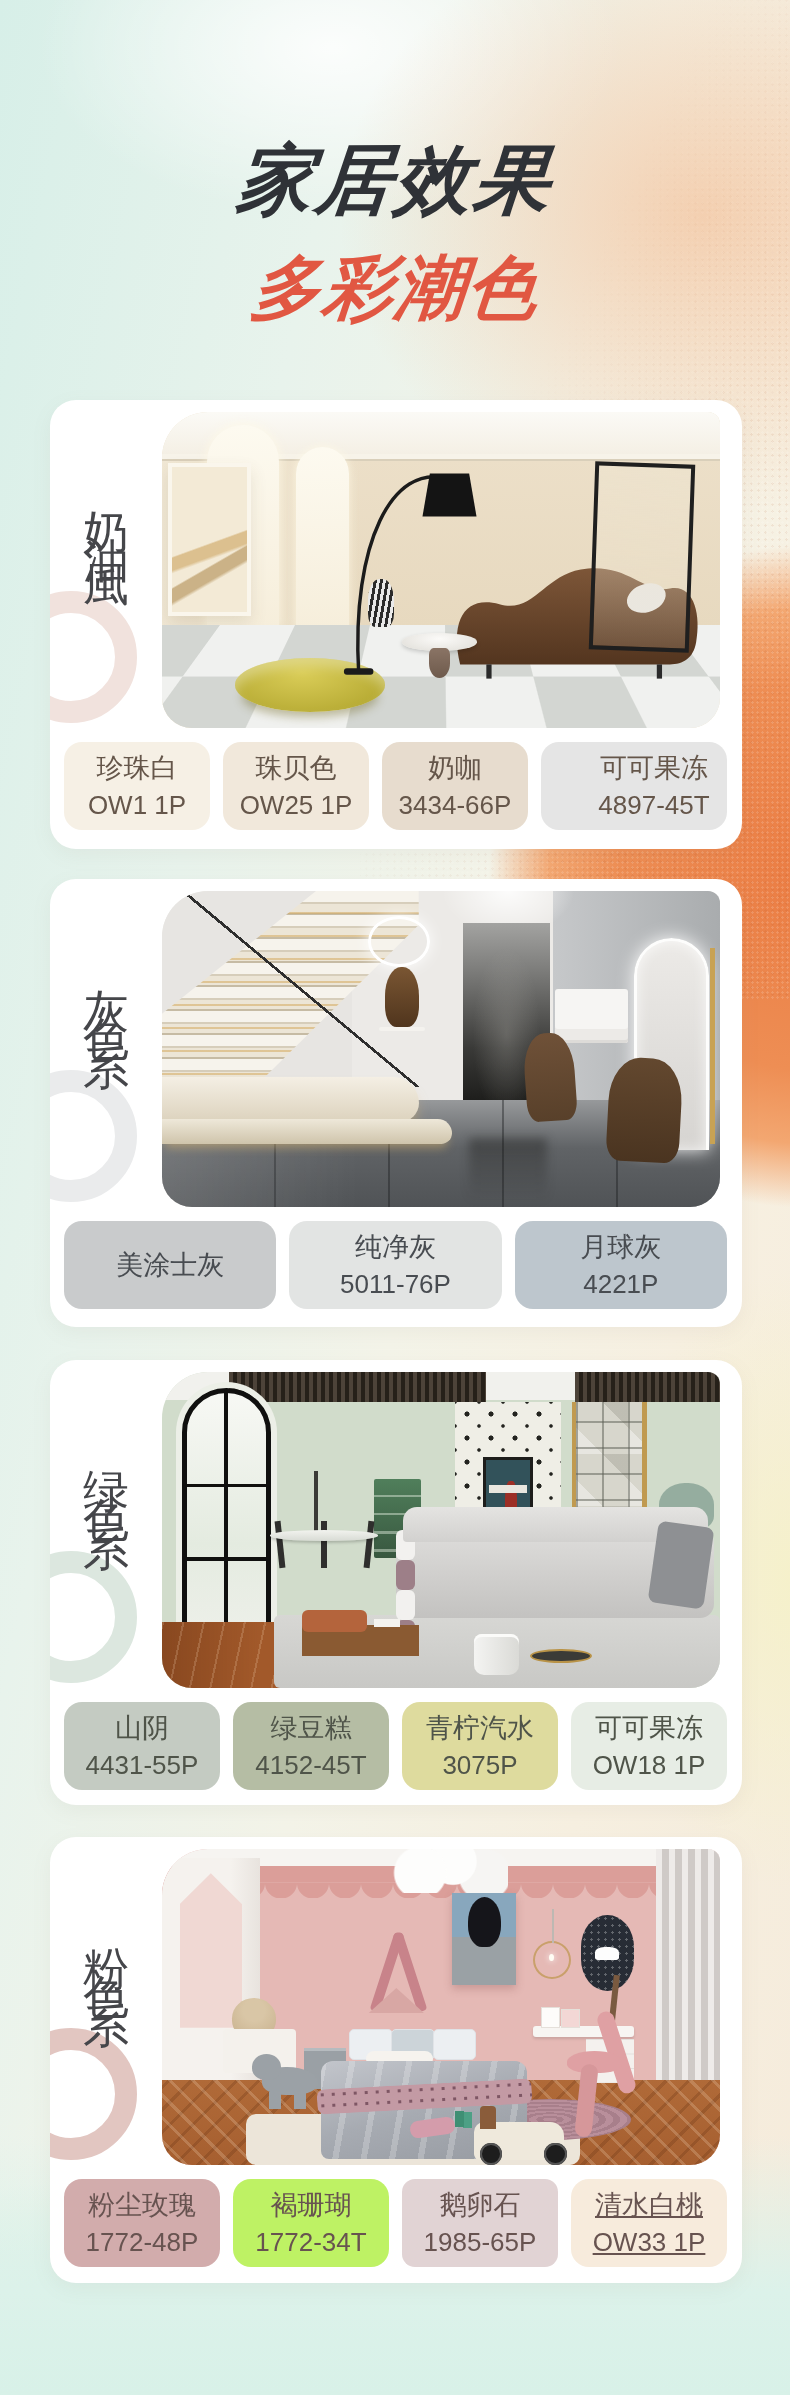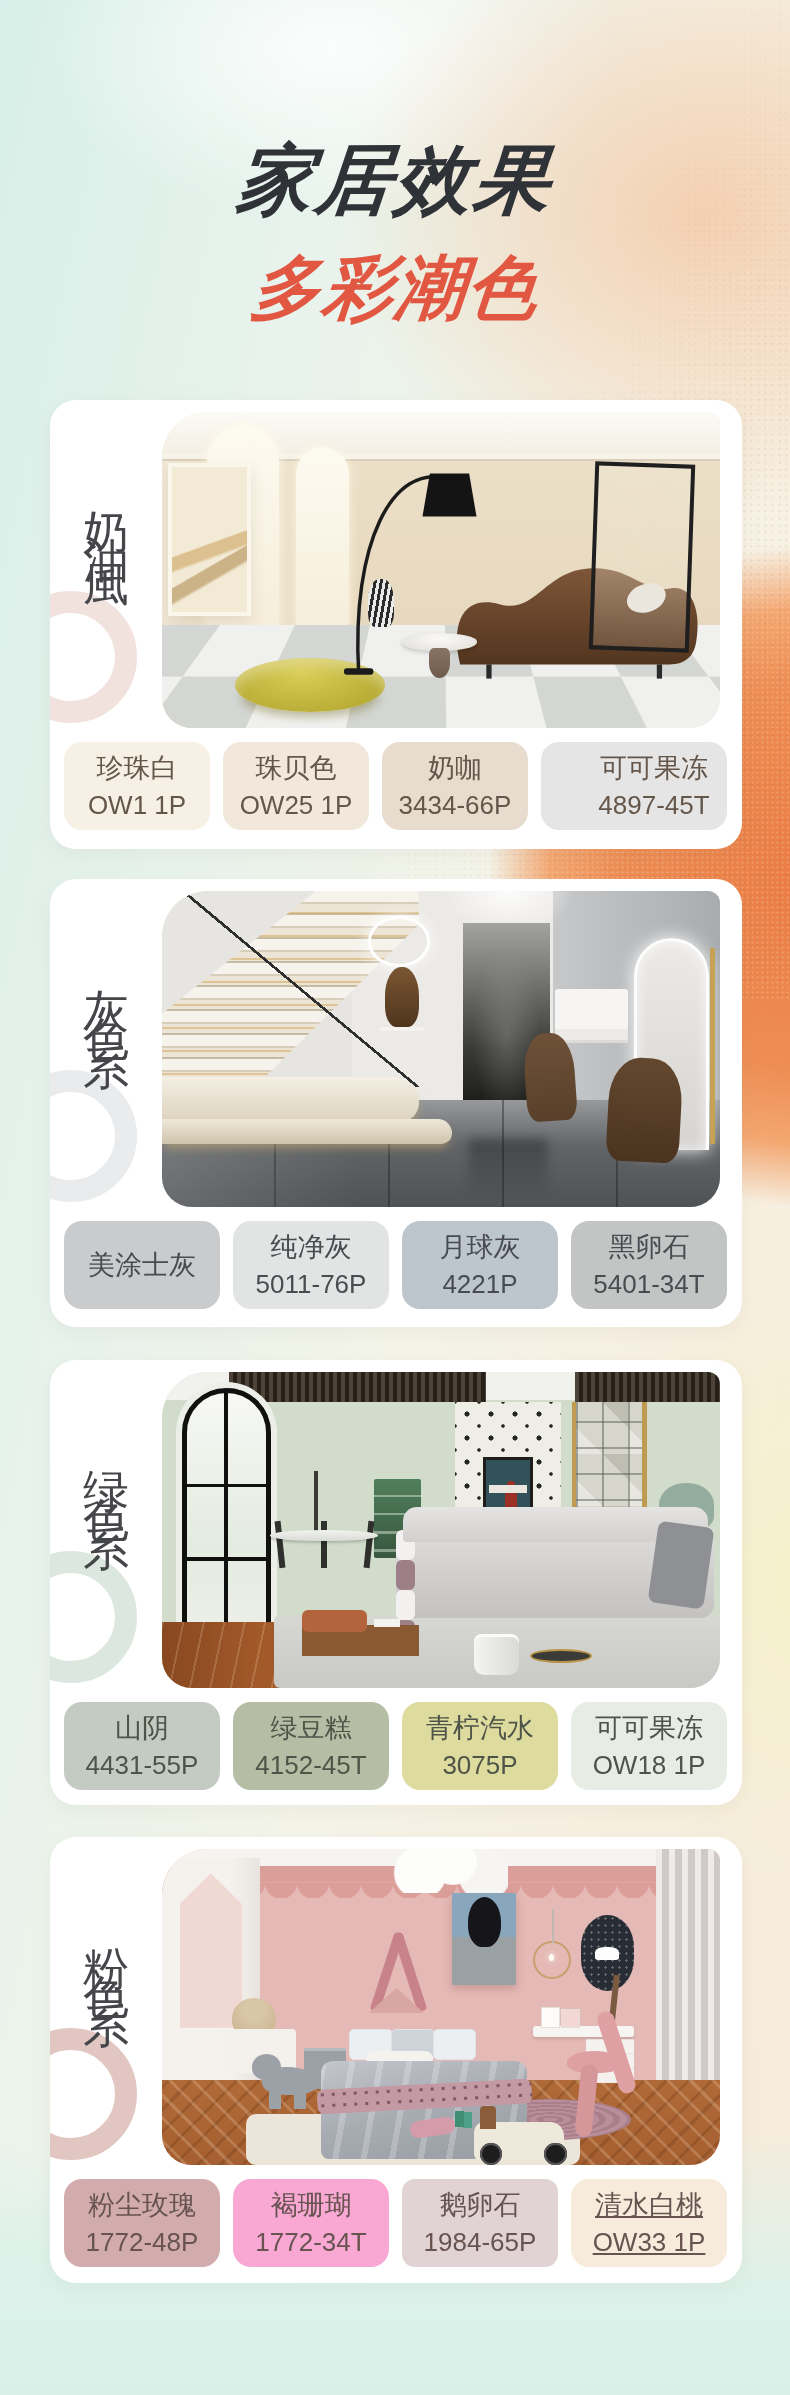--- a/index.html
+++ b/index.html
@@ -324,24 +324,20 @@
 
       </div>
       <div class="chip" style="background: rgb(226, 228, 227);">
         <div class="chip-name">纯净灰</div>
         <div class="chip-code">5011-76P</div>
       </div>
       <div class="chip" style="background: rgb(189, 198, 205);">
         <div class="chip-name">月球灰</div>
         <div class="chip-code">4221P</div>
       </div>
-      <div class="chip" style="background: rgb(195, 197, 196);">
-        <div class="chip-name">黑卵石</div>
-        <div class="chip-code">5401-34T</div>
-      </div>
     </div>
   </section>
 
   <section class="card c2">
     <div class="ring" style="border-color: rgb(220, 231, 223);"></div>
     <div class="vlabel">绿色系</div>
     <div class="photo s3" role="img" aria-label="绿色系客厅效果图">
       <div class="s3-ceil"></div>
       <div class="s3-slatsL"></div>
       <div class="s3-slatsR"></div>
@@ -430,27 +426,27 @@
       <div class="s4-car"></div>
       <div class="s4-wheelA"></div>
       <div class="s4-wheelB"></div>
       <div class="s4-cloud"></div>
     </div>
     <div class="chips">
       <div class="chip" style="background: rgb(210, 172, 172);">
         <div class="chip-name">粉尘玫瑰</div>
         <div class="chip-code">1772-48P</div>
       </div>
-      <div class="chip" style="background: #f9a8d4;">
+      <div class="chip" style="background: #bef264;">
         <div class="chip-name">褐珊瑚</div>
         <div class="chip-code">1772-34T</div>
       </div>
       <div class="chip" style="background: rgb(225, 211, 212); border-radius: 13px;">
         <div class="chip-name">鹅卵石</div>
-        <div class="chip-code">1984-65P</div>
+        <div class="chip-code">1985-65P</div>
       </div>
       <div class="chip" style="background: rgb(247, 235, 220); text-decoration: underline;">
         <div class="chip-name">清水白桃</div>
         <div class="chip-code">OW33 1P</div>
       </div>
     </div>
   </section>
 </div>
 
 </body></html>

